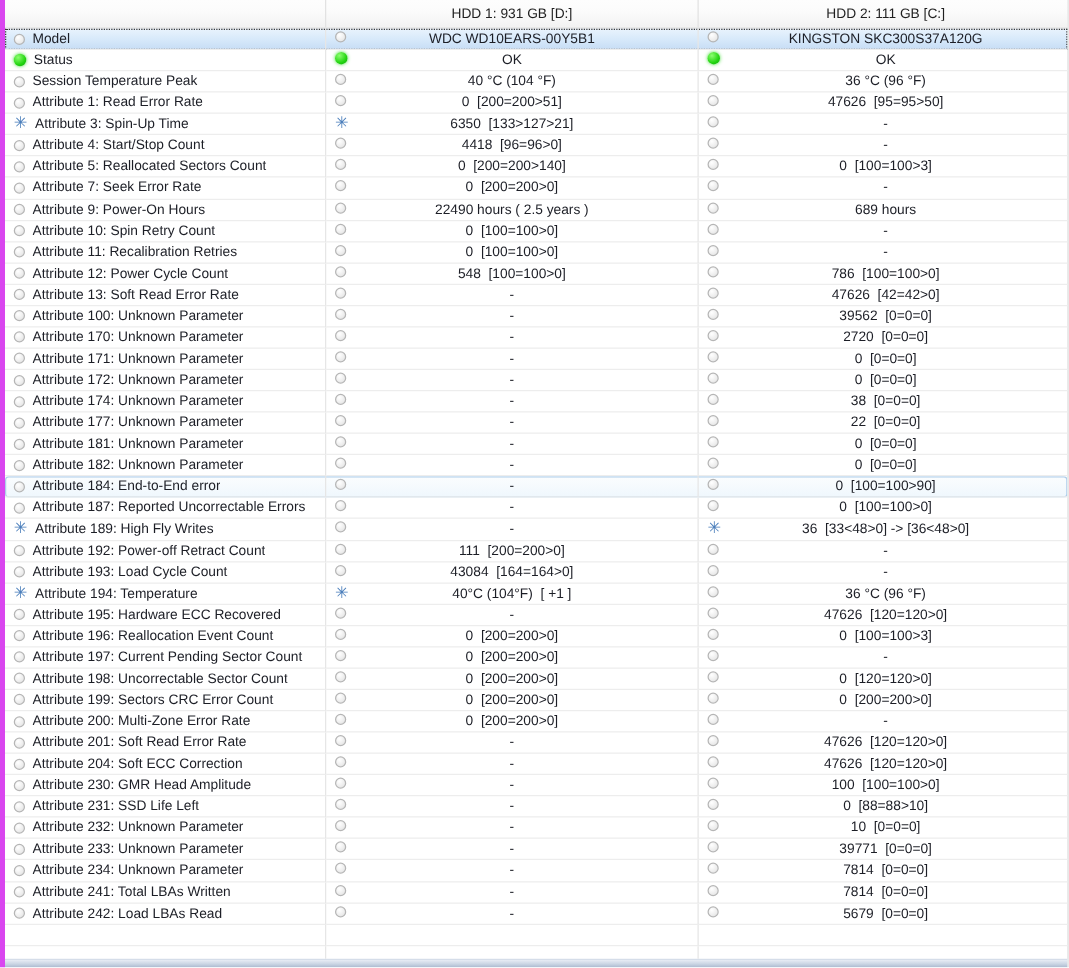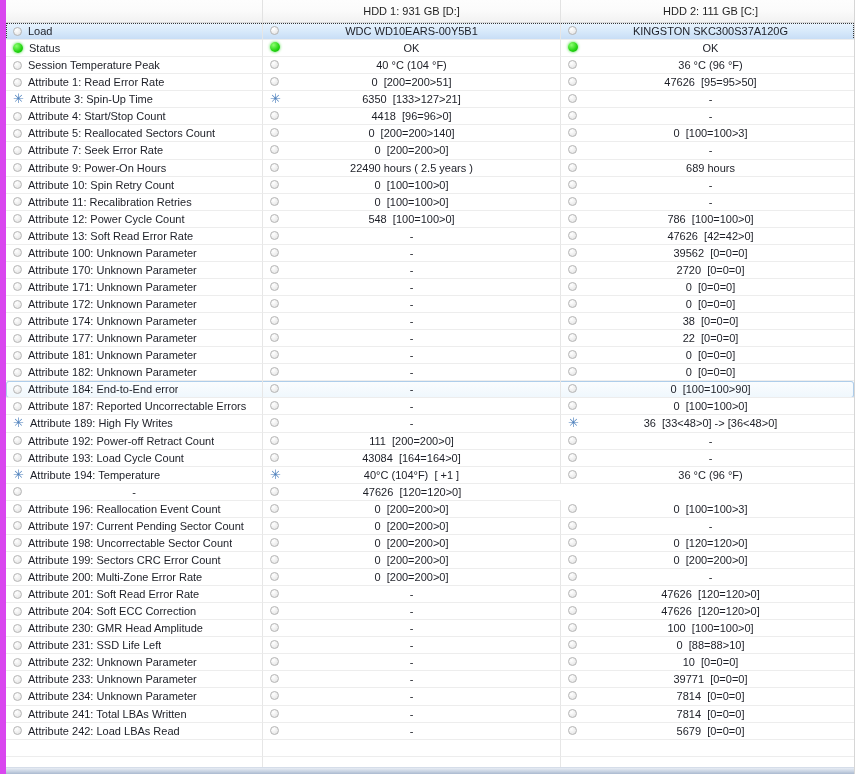--- a/index.html
+++ b/index.html
@@ -1,21 +1,21 @@
 <!DOCTYPE html>
 <html><head>
 <meta charset="utf-8">
 <style>
   html,body{margin:0;padding:0;background:#ffffff;}
   *{box-sizing:border-box;}
   .app{
     width:855px;height:774px;position:relative;overflow:hidden;
     font-family:"Liberation Sans","DejaVu Sans",sans-serif;
     font-size:11px;color:#1c1e26;background:#ffffff;
-    border-left:6px solid #d946ef;border-right:1px solid #d6d6d6;
+    border-left:4px solid #d946ef;border-right:1px solid #d6d6d6;
     display:flex;flex-direction:column;
   }
   .grid3{display:grid;grid-template-columns:257px 298px 299px;}
   
   .hdr{height:23px;background:linear-gradient(180deg,#fdfdfd 0%,#fbfbfb 45%,#f2f2f2 100%);
        border-bottom:1px solid #d8d8d8;flex:0 0 auto;}
   .hdr-cell{display:flex;align-items:center;justify-content:center;
        border-right:1px solid #e2e2e2;color:#1f1f1f;height:100%;}
   .hdr-cell:last-child{border-right:none;text-align:right;}
   
@@ -64,21 +64,21 @@
   <div class="hdr grid3">
     <div class="hdr-cell"></div>
     <div class="hdr-cell">HDD 1: 931 GB [D:]</div>
     <div class="hdr-cell">HDD 2: 111 GB [C:]</div>
   </div>
 
   <div class="tbody" id="rows">
       <div class="row grid3 selected">
         <div class="cell label-cell">
           <span class="icon icon-gray"></span>
-          <span class="lbl">Load</span>
+          <span class="lbl">Model</span>
         </div>
         <div class="cell val-cell">
           <span class="icon-slot"><span class="icon icon-gray"></span></span>
           <span class="val">WDC WD10EARS-00Y5B1</span>
         </div>
         <div class="cell val-cell">
           <span class="icon-slot"><span class="icon icon-gray"></span></span>
           <span class="val">KINGSTON SKC300S37A120G</span>
         </div>
       </div>
@@ -440,20 +440,24 @@
         <div class="cell val-cell">
           <span class="icon-slot"><span class="icon icon-ast">✳</span></span>
           <span class="val">40°C (104°F)  [ +1 ]</span>
         </div>
         <div class="cell val-cell">
           <span class="icon-slot"><span class="icon icon-gray"></span></span>
           <span class="val">36 °C (96 °F)</span>
         </div>
       </div>
       <div class="row grid3">
+        <div class="cell label-cell">
+          <span class="icon icon-gray"></span>
+          <span class="lbl">Attribute 195: Hardware ECC Recovered</span>
+        </div>
         <div class="cell val-cell">
           <span class="icon-slot"><span class="icon icon-gray"></span></span>
           <span class="val">-</span>
         </div>
         <div class="cell val-cell">
           <span class="icon-slot"><span class="icon icon-gray"></span></span>
           <span class="val">47626  [120=120&gt;0]</span>
         </div>
       </div>
       <div class="row grid3">

